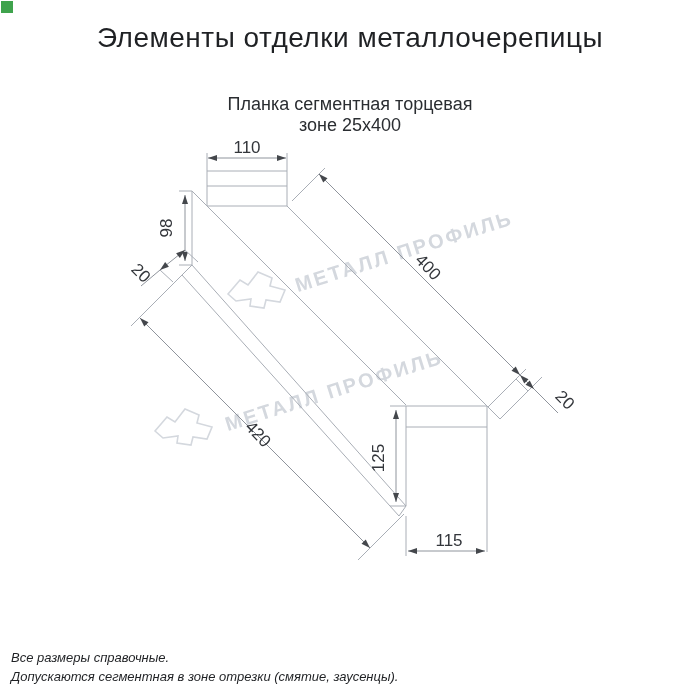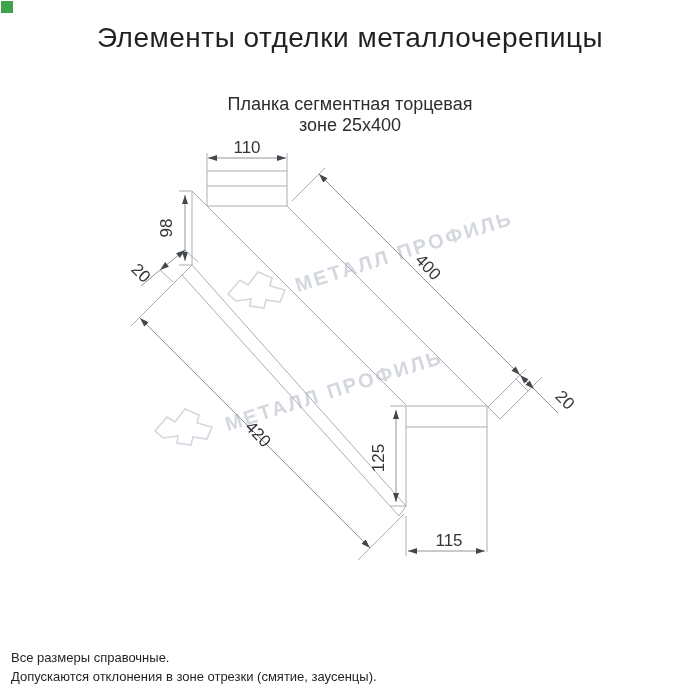--- a/index.html
+++ b/index.html
@@ -3,21 +3,21 @@
 <meta charset="utf-8">
 <style>
   html,body{margin:0;padding:0;background:#ffffff;}
   body{width:700px;height:700px;position:relative;overflow:hidden;
        font-family:"Liberation Sans", sans-serif;}
   .accent-square{position:absolute;left:1px;top:1px;width:12px;height:12px;background:#3fa34d;}
   .page-title{position:absolute;left:0;top:22px;width:700px;text-align:center;
       font-size:28px;color:#1f2124;letter-spacing:0.5px;}
   .subtitle{position:absolute;left:0;top:94px;width:700px;text-align:center;
       font-size:18px;line-height:21px;color:#2a2d31;}
-  .footer{position:absolute;left:11px;top:648px;font-size:13px;line-height:19px;color:#1f2124;}
+  .footer{position:absolute;left:11px;top:648px;font-size:13px;line-height:19px;color:#1f2124;font-style:italic;}
   svg{position:absolute;left:0;top:0;}
   .ln{stroke:#a9aeb6;stroke-width:1;fill:none;}
   .dimln{stroke:#8f949c;stroke-width:1;fill:none;}
   .extln{stroke:#a9aeb6;stroke-width:1;fill:none;}
   .dimtxt{fill:#33363b;font-size:17px;font-family:"Liberation Sans",sans-serif;}
   .wm{fill:#d4d8de;font-size:20px;font-weight:bold;letter-spacing:2.5px;
       font-family:"Liberation Sans",sans-serif;}
   .wmshape{stroke:#d4d8de;stroke-width:1.6;fill:none;}
 </style>
 </head>
@@ -130,14 +130,14 @@
   </g>
 
   <g>
     <line class="dimln" x1="408" y1="551" x2="485" y2="551" marker-start="url(#arr)" marker-end="url(#arr)"></line>
     <text class="dimtxt" text-anchor="middle" x="449" y="546">115</text>
   </g>
 </svg>
 
 <div class="footer">
   <div>Все размеры справочные.</div>
-  <div>Допускаются отклонения в зоне отрезки (смятие, заусенцы).</div>
+  <div>Допускаются сегментная в зоне отрезки (смятие, заусенцы).</div>
 </div>
 
 </body></html>

